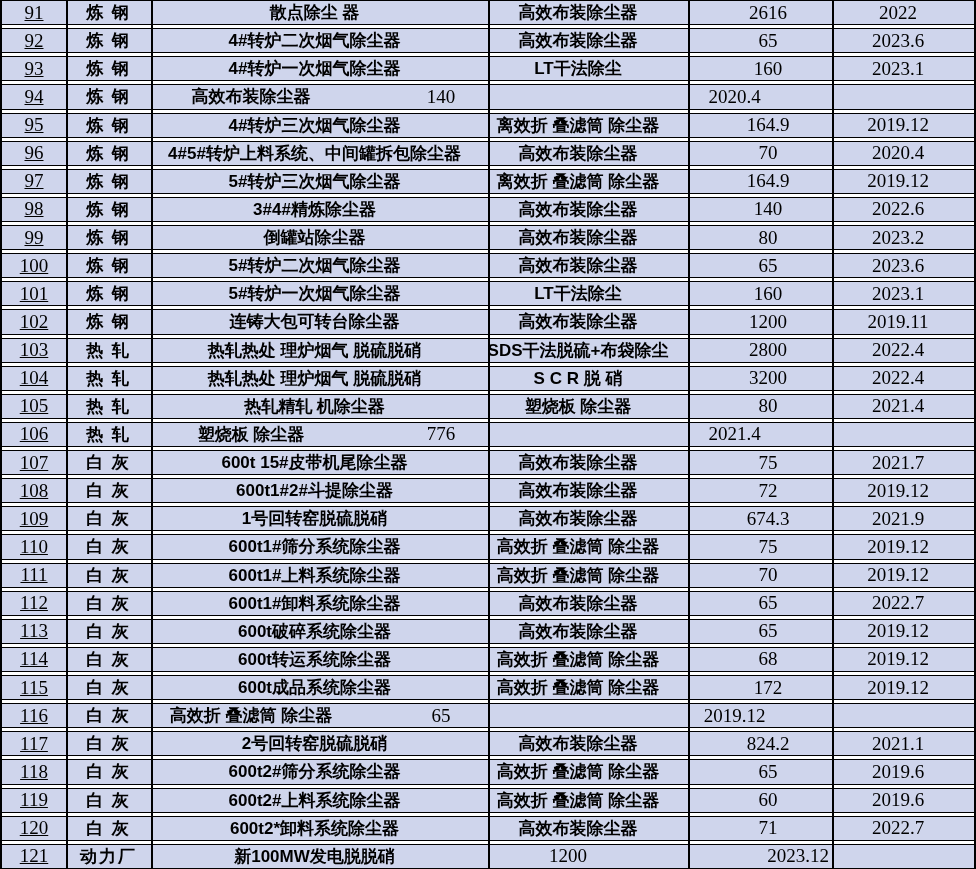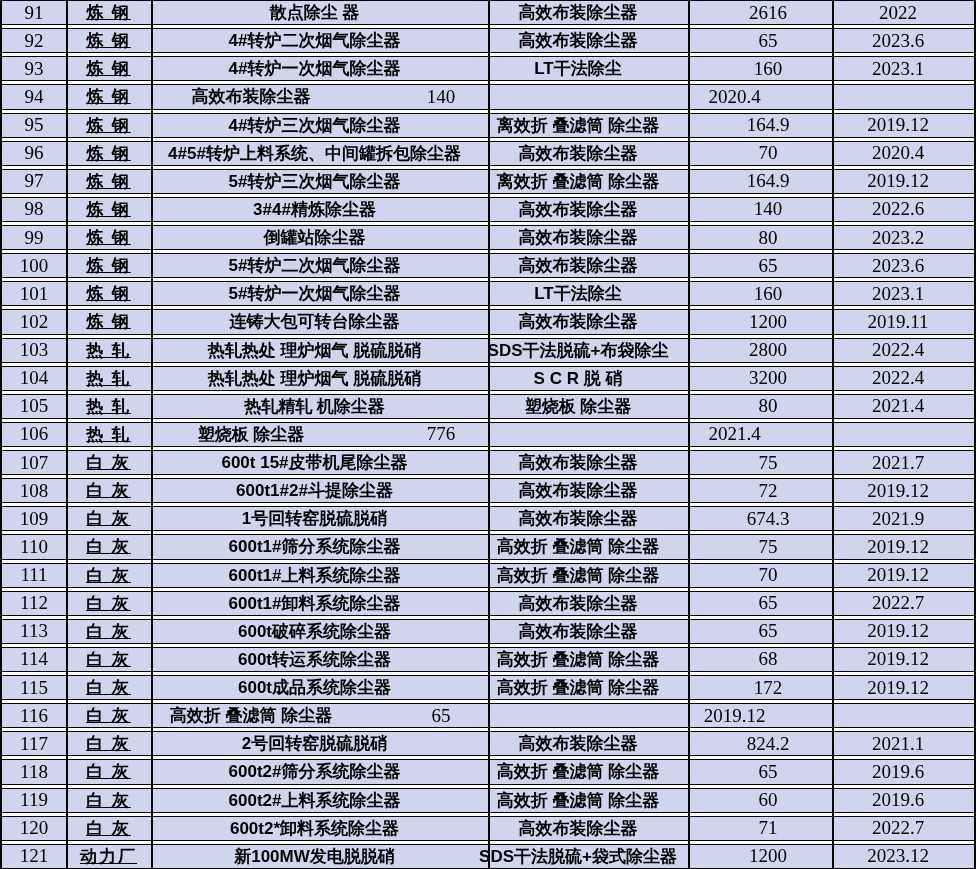--- a/index.html
+++ b/index.html
@@ -36,22 +36,22 @@
     display: flex;
     align-items: center;
     justify-content: center;
     box-sizing: border-box;
     text-align: center;
     white-space: nowrap;
     overflow: hidden;
     color: #000;
     line-height: 1;
   }
-  .c-no   { width: 64px;  font: 400 19px "Liberation Serif", serif; }
-  .c-cat  { width: 85px;  font: 700 17px "Liberation Sans", sans-serif; letter-spacing: 2px; text-decoration: underline; }
+  .c-no   { width: 64px;  font: 400 19px "Liberation Serif", serif; text-decoration: underline; }
+  .c-cat  { width: 85px;  font: 700 17px "Liberation Sans", sans-serif; letter-spacing: 2px; }
   .c-item { width: 327px; font: 700 17px "Liberation Sans", sans-serif; }
   .c-tech { width: 200px; font: 700 17px "Liberation Sans", sans-serif; }
   .c-val  { width: 144px; font: 400 19px "Liberation Serif", serif; padding-left: 36px; }
   .c-date { flex: 1;      font: 400 19px "Liberation Serif", serif; }
   .vline {
     position: absolute;
     top: 0;
     bottom: 0;
     width: 1.5px;
     background: #000;
@@ -297,21 +297,20 @@
         <div class="cell c-cat">白 灰</div>
         <div class="cell c-item">600t2*卸料系统除尘器</div>
         <div class="cell c-tech">高效布装除尘器</div>
         <div class="cell c-val">71</div>
         <div class="cell c-date">2022.7</div>
       </div>
       <div class="row">
         <div class="cell c-no">121</div>
         <div class="cell c-cat">动力厂</div>
         <div class="cell c-item">新100MW发电脱脱硝</div>
-        <div class="cell c-tech">SDS干法脱硫+袋式除尘器</div>
         <div class="cell c-val">1200</div>
         <div class="cell c-date">2023.12</div>
       </div>
     </div>
 
   <div class="vline" style="left:64px"></div>
   <div class="vline" style="left:149px"></div>
   <div class="vline" style="left:486px"></div>
   <div class="vline" style="left:686px"></div>
   <div class="vline" style="left:830px"></div>

